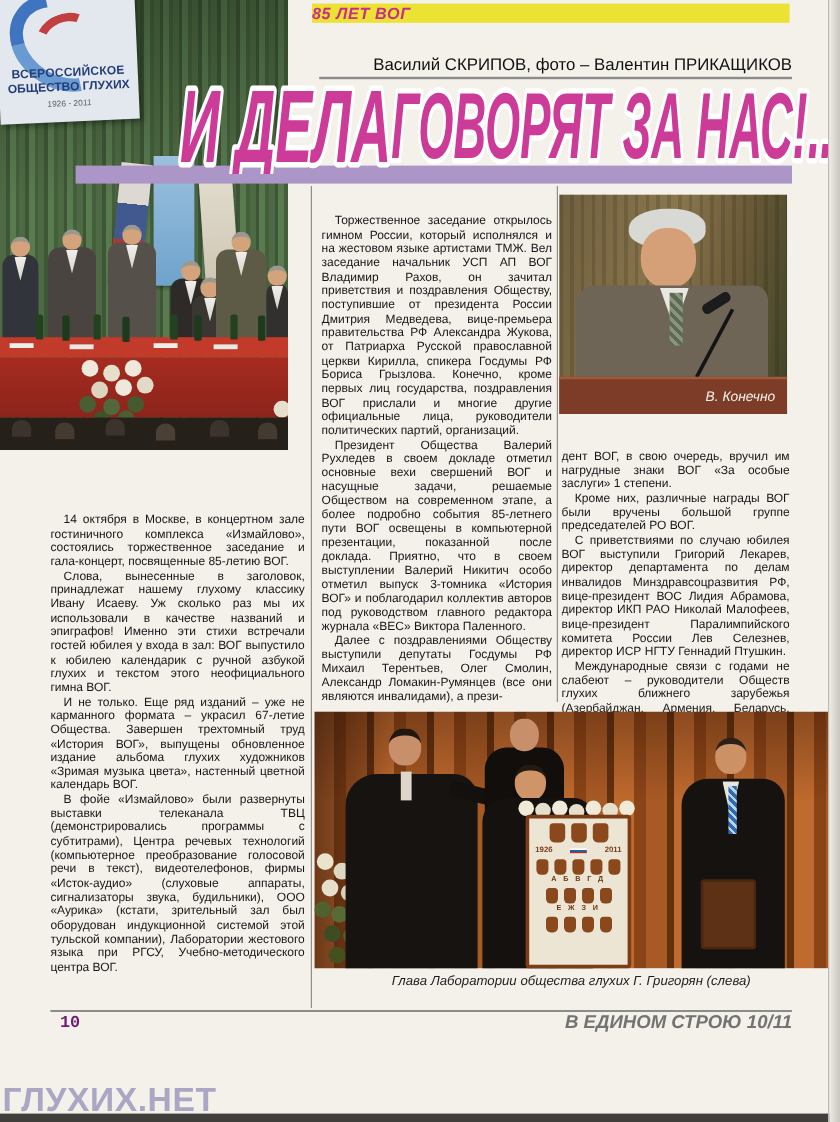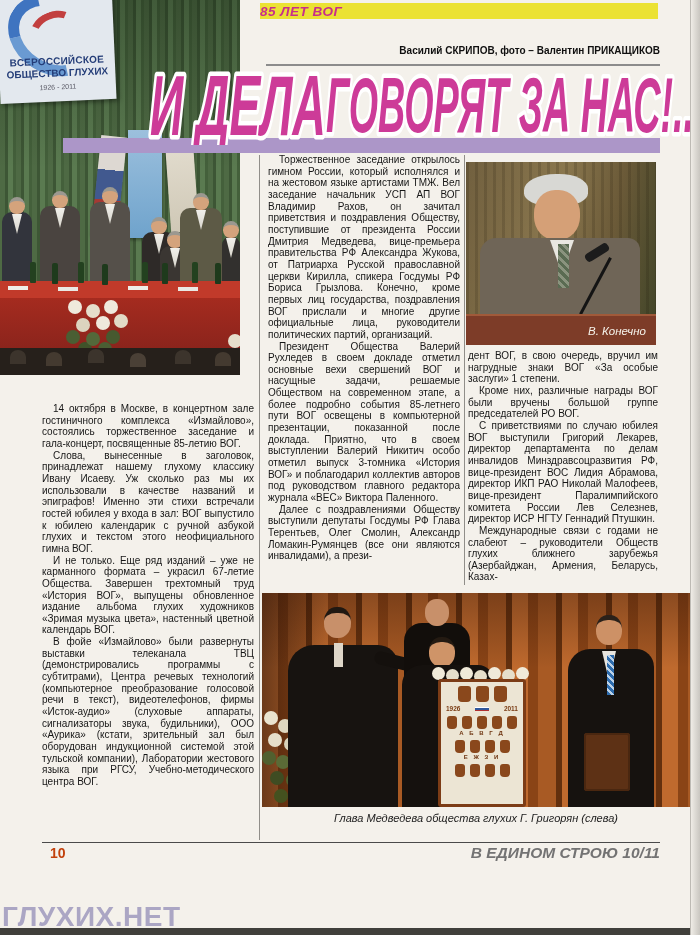--- a/index.html
+++ b/index.html
@@ -43,30 +43,30 @@
      box-shadow:18px 4px 0 #e6dfcc,36px 0 0 #efe9dc,8px 18px 0 #dcd4bf,28px 16px 0 #efe9dc,46px 14px 0 #e2dac6,
      -2px 30px 0 #4a5e33,18px 32px 0 #53683a,38px 30px 0 #47592f,10px 42px 0 #3f5229,30px 42px 0 #4a5e33,160px 34px 0 #e6dfcc,172px 40px 0 #efe9dc;}
   .aud{left:0;top:348px;width:240px;height:27px;background:#26201b;}
   .audheads{left:10px;top:350px;width:16px;height:14px;border-radius:50% 50% 0 0;background:#3c342c;
      box-shadow:36px 2px 0 #443a30,78px -1px 0 #3c342c,120px 3px 0 #4a4036,165px 0 0 #3c342c,205px 2px 0 #443a30;}
 
   
   .yellowbar{left:260px;top:3px;width:398px;height:16px;background:#ebe233;
      display:flex;align-items:center;justify-content:flex-start;padding-right:11px;box-sizing:border-box;}
   .yellowbar span{font-style:italic;font-weight:bold;font-size:13.5px;color:#c82e8a;letter-spacing:.5px;}
-  .byline{right:40px;top:45px;font-weight:bold;font-size:10px;color:#101010;text-align:center;}
+  .byline{right:40px;top:45px;font-weight:normal;font-size:14px;color:#101010;text-align:center;}
   .byline-rule{left:266px;right:40px;top:64px;height:2px;background:#8c8c8c;}
   #headline{left:0;top:45px;}
   .purplebar{left:63px;top:138px;width:597px;height:15px;background:#ac96c8;}
 
   
   .vrule{width:1px;background:#908e89;}
   #vrule1{left:259px;top:155px;height:685px;}
   #vrule2{left:464px;top:155px;height:430px;}
-  .col{font-size:10px;line-height:11.65px;text-align:justify;overflow:hidden;color:#161616;}
+  .col{font-size:10px;line-height:11.65px;text-align:justify;overflow:hidden;color:#161616;margin-top:25px;}
   .col p{margin:0;text-indent:11px;}
   .col p.cont{text-indent:0;}
   #col-left{left:42px;top:403px;width:212px;height:437px;}
   #col-mid{left:268px;top:154px;width:192px;height:432px;}
   #col-right{left:468px;top:350px;width:190px;height:236px;}
 
   
   #photo2{left:466px;top:162px;width:190px;height:183px;overflow:hidden;}
   #photo2 .bg{position:absolute;inset:0;
      background:linear-gradient(100deg,#71603f 0%,#8a774e 45%,#6b5a38 72%,#3f4428 100%);}
@@ -118,21 +118,21 @@
      font-size:6.5px;font-weight:bold;color:#7a3c14;}
   .cflag{width:14px;height:4px;background:linear-gradient(180deg,#fff 0 33%,#30589c 33% 66%,#b03030 66% 100%);}
   .cletters{margin-top:1px;text-align:center;font-size:6px;letter-spacing:2px;font-weight:bold;color:#6e3410;}
   #photo3 .flw3{left:2px;top:118px;width:14px;height:14px;border-radius:50%;background:#eae4cf;position:absolute;
      box-shadow:14px 8px 0 #dfd8c0,4px 22px 0 #e6dfca,20px 26px 0 #d8d2ba,-2px 40px 0 #51602f,12px 44px 0 #5a6a36,
      26px 42px 0 #485428,6px 60px 0 #3f4c22,22px 62px 0 #51602f,10px 78px 0 #44511f;}
 
   
   .caption{left:262px;top:811px;width:428px;text-align:center;font-style:italic;font-size:11px;line-height:14px;color:#1c1c1c;}
   .footrule{left:42px;top:842px;width:618px;height:1px;background:#4a4a4a;}
-  .pagenum{left:50px;top:845px;font-weight:bold;font-size:14px;color:#c2410c;}
+  .pagenum{left:50px;top:845px;font-weight:bold;font-size:14px;color:#701a75;font-family:Liberation Mono, monospace;}
   .journal{right:40px;top:844px;font-style:italic;font-weight:bold;font-size:15.5px;color:#737373;}
   .watermark{left:2px;top:901px;font-weight:bold;font-size:28px;letter-spacing:.5px;color:#a49ec0;opacity:.9;}
   .bottombar{left:0;top:928px;width:700px;height:7px;background:#403f3b;}
   .pageedge{left:690px;top:0;width:10px;height:935px;
      background:linear-gradient(90deg,#efece6,#c9c6c0);border-left:1px solid #bdbab4;box-sizing:border-box;}
 </style>
 </head>
 <body>
 
 <div class="page">
@@ -182,21 +182,21 @@
 
   <div id="col-left" class="col abs">
     <p>14 октября в Москве, в концертном зале гостиничного комплекса «Измайлово», состоялись торжественное заседание и гала-концерт, посвященные 85-летию ВОГ.</p>
     <p>Слова, вынесенные в заголовок, принадлежат нашему глухому классику Ивану Исаеву. Уж сколько раз мы их использовали в качестве названий и эпиграфов! Именно эти стихи встречали гостей юбилея у входа в зал: ВОГ выпустило к юбилею календарик с ручной азбукой глухих и текстом этого неофициального гимна ВОГ.</p>
     <p>И не только. Еще ряд изданий – уже не карманного формата – украсил 67-летие Общества. Завершен трехтомный труд «История ВОГ», выпущены обновленное издание альбома глухих художников «Зримая музыка цвета», настенный цветной календарь ВОГ.</p>
     <p>В фойе «Измайлово» были развернуты выставки телеканала ТВЦ (демонстрировались программы с субтитрами), Центра речевых технологий (компьютерное преобразование голосовой речи в текст), видеотелефонов, фирмы «Исток-аудио» (слуховые аппараты, сигнализаторы звука, будильники), ООО «Аурика» (кстати, зрительный зал был оборудован индукционной системой этой тульской компании), Лаборатории жестового языка при РГСУ, Учебно-методического центра ВОГ.</p>
   </div>
   <div id="col-mid" class="col abs">
     <p>Торжественное заседание открылось гимном России, который исполнялся и на жестовом языке артистами ТМЖ. Вел заседание начальник УСП АП ВОГ Владимир Рахов, он зачитал приветствия и поздравления Обществу, поступившие от президента России Дмитрия Медведева, вице-премьера правительства РФ Александра Жукова, от Патриарха Русской православной церкви Кирилла, спикера Госдумы РФ Бориса Грызлова. Конечно, кроме первых лиц государства, поздравления ВОГ прислали и многие другие официальные лица, руководители политических партий, организаций.</p>
     <p>Президент Общества Валерий Рухледев в своем докладе отметил основные вехи свершений ВОГ и насущные задачи, решаемые Обществом на современном этапе, а более подробно события 85-летнего пути ВОГ освещены в компьютерной презентации, показанной после доклада. Приятно, что в своем выступлении Валерий Никитич особо отметил выпуск 3-томника «История ВОГ» и поблагодарил коллектив авторов под руководством главного редактора журнала «ВЕС» Виктора Паленного.</p>
-    <p>Далее с поздравлениями Обществу выступили депутаты Госдумы РФ Глава Терентьев, Олег Смолин, Александр Ломакин-Румянцев (все они являются инвалидами), а прези-</p>
+    <p>Далее с поздравлениями Обществу выступили депутаты Госдумы РФ Михаил Терентьев, Олег Смолин, Александр Ломакин-Румянцев (все они являются инвалидами), а прези-</p>
   </div>
   <div id="col-right" class="col abs">
     <p class="cont">дент ВОГ, в свою очередь, вручил им нагрудные знаки ВОГ «За особые заслуги» 1 степени.</p>
     <p>Кроме них, различные награды ВОГ были вручены большой группе председателей РО ВОГ.</p>
     <p>С приветствиями по случаю юбилея ВОГ выступили Григорий Лекарев, директор департамента по делам инвалидов Минздравсоцразвития РФ, вице-президент ВОС Лидия Абрамова, директор ИКП РАО Николай Малофеев, вице-президент Паралимпийского комитета России Лев Селезнев, директор ИСР НГТУ Геннадий Птушкин.</p>
     <p>Международные связи с годами не слабеют – руководители Обществ глухих ближнего зарубежья (Азербайджан, Армения, Беларусь, Казах-</p>
   </div>
 
   <div id="photo2" class="abs">
     <div class="bg"></div>
@@ -260,21 +260,21 @@
         </div>
     </div>
     <div class="body3 m4-body"></div>
     <div class="head3 m4-head"></div>
     <div class="m4-shirt"></div>
     <div class="m4-tie"></div>
     <div class="m4-folder"></div>
   </div>
 
   <div class="caption abs">
-    <div>Глава Медведева общества глухих Г. Григорян (слева)</div>
+    <div>Глава Лаборатории общества глухих Г. Григорян (слева)</div>
   </div>
   <div class="footrule abs"></div>
   <div class="pagenum abs">10</div>
   <div class="journal abs">В ЕДИНОМ СТРОЮ 10/11</div>
   <div class="watermark abs">ГЛУХИХ.НЕТ</div>
   <div class="bottombar abs"></div>
   <div class="pageedge abs"></div>
 </div>
 
 </body></html>

